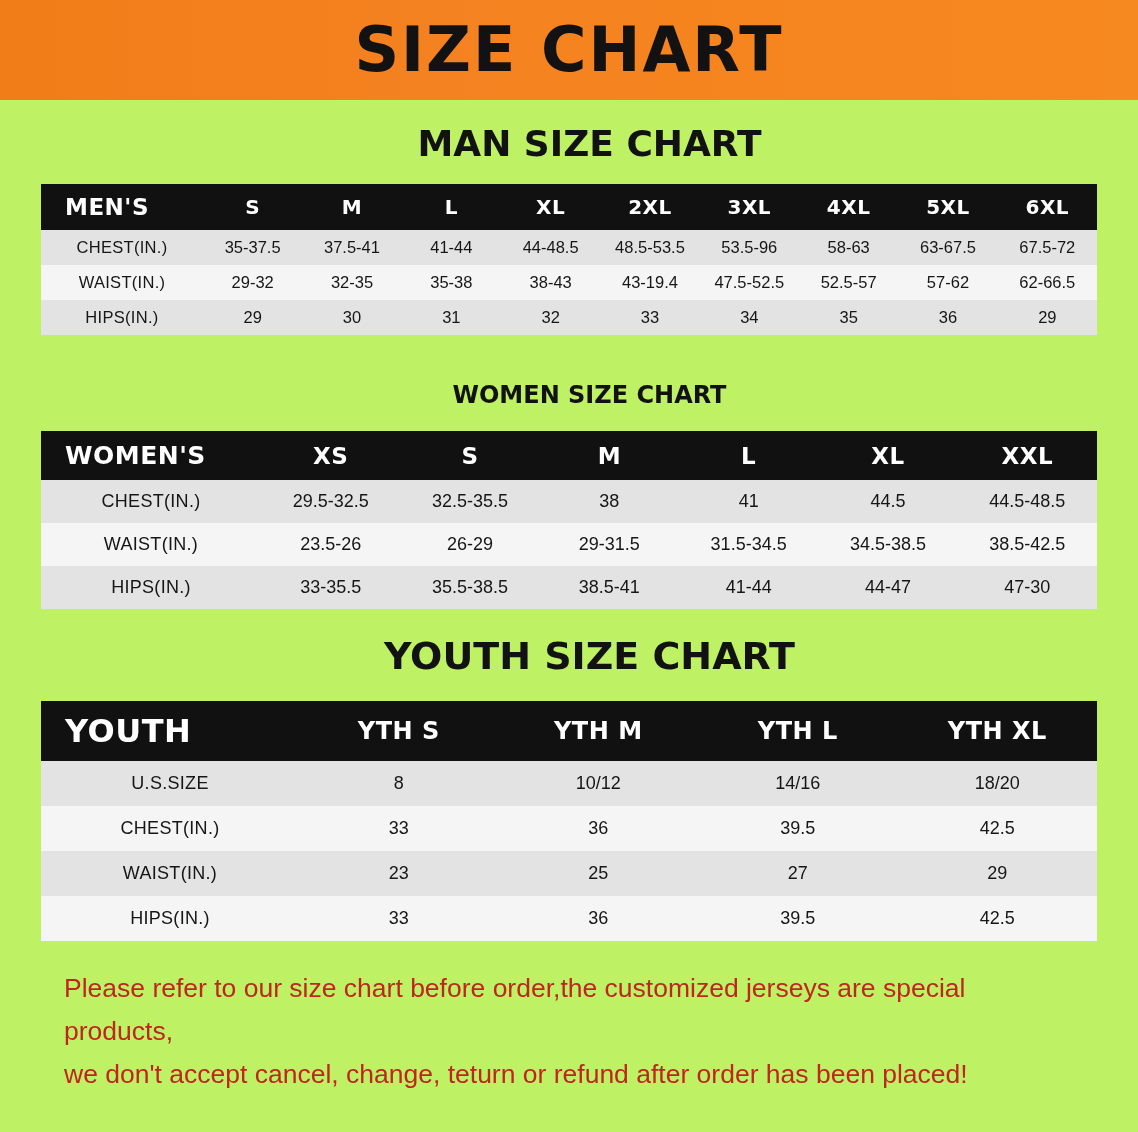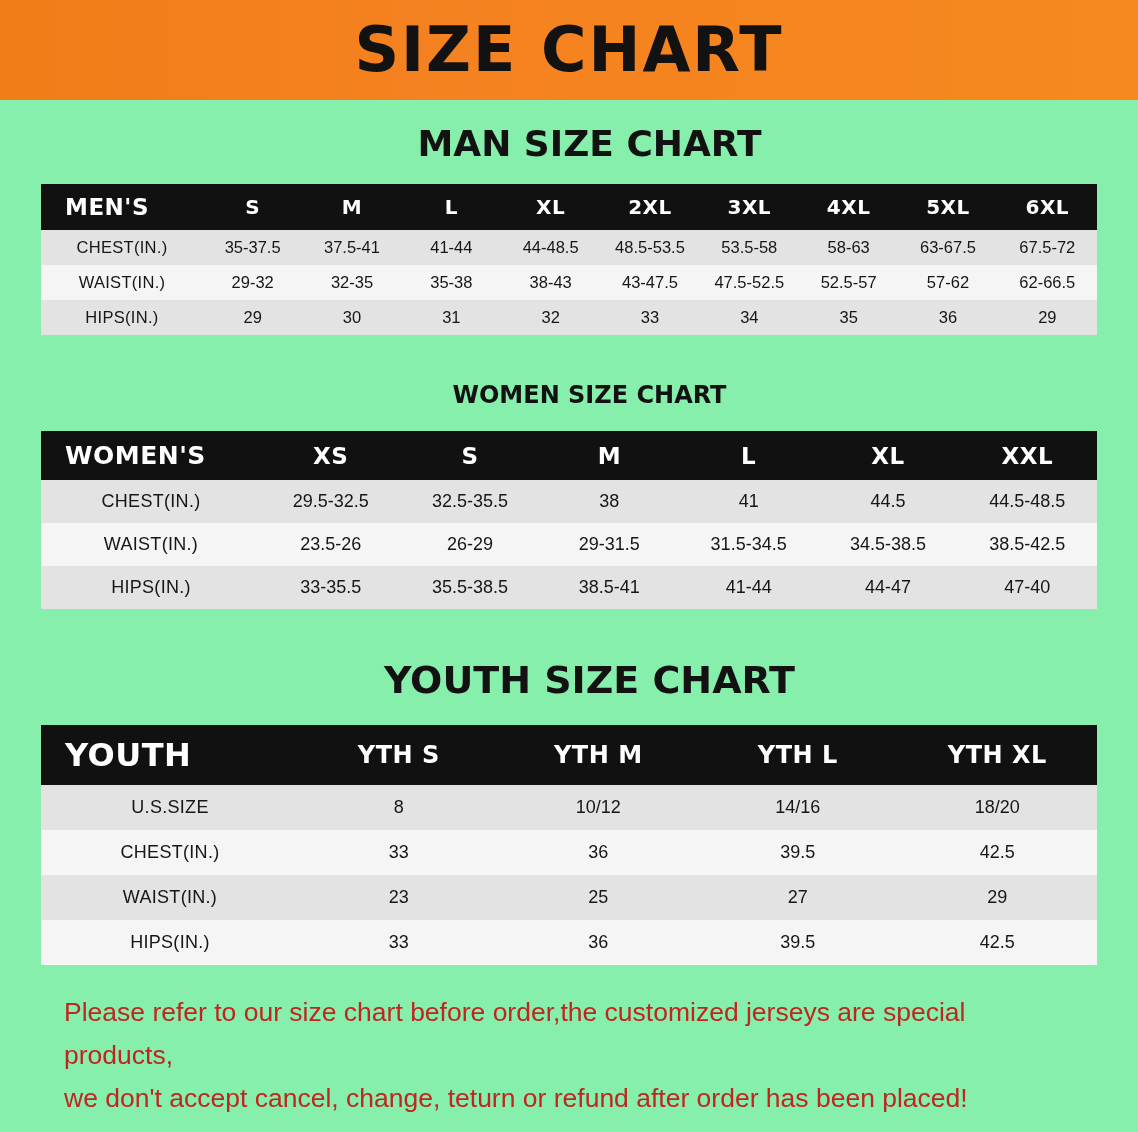--- a/index.html
+++ b/index.html
@@ -10,21 +10,21 @@
     width: 1138px;
     height: 1132px;
     background: #ffffff;
     font-family: "Liberation Sans", sans-serif;
     overflow: hidden;
   }
   .page {
     position: relative;
     width: 1138px;
     height: 1132px;
-    background: #86efac;
+    background: #bef264;
   }
 
   
   .banner {
     height: 100px;
     background: linear-gradient(90deg, #f07d18 0%, #f58220 40%, #f6891f 100%);
     display: flex;
     align-items: center;
     justify-content: center;
   }
@@ -41,21 +41,21 @@
   .section-title {
     text-align: center;
     font-family: "DejaVu Sans", sans-serif;
     font-weight: bold;
     color: #121212;
     line-height: 1;
     padding-left: 41px;
   }
   .section-title.man   { font-size: 36px; margin-top: 26px; }
   .section-title.women { font-size: 24px; margin-top: 48px; }
-  .section-title.youth { font-size: 38px; margin-top: 52px; }
+  .section-title.youth { font-size: 38px; margin-top: 28px; }
 
   
   .tbl-wrap {
     margin: 0 auto;
     width: 1056px;
   }
   table.size {
     border-collapse: collapse;
     width: 100%;
     table-layout: fixed;
@@ -163,32 +163,32 @@
         </tr>
       </thead>
       <tbody>
         <tr class="row-even">
           <td class="rowlabel-cell">CHEST(IN.)</td>
           <td class="cell">35-37.5</td>
           <td class="cell">37.5-41</td>
           <td class="cell">41-44</td>
           <td class="cell">44-48.5</td>
           <td class="cell">48.5-53.5</td>
-          <td class="cell">53.5-58</td>
+          <td class="cell">53.5-96</td>
           <td class="cell">58-63</td>
           <td class="cell">63-67.5</td>
           <td class="cell">67.5-72</td>
         </tr>
         <tr class="row-odd">
           <td class="rowlabel-cell">WAIST(IN.)</td>
           <td class="cell">29-32</td>
           <td class="cell">32-35</td>
           <td class="cell">35-38</td>
           <td class="cell">38-43</td>
-          <td class="cell">43-47.5</td>
+          <td class="cell">43-19.4</td>
           <td class="cell">47.5-52.5</td>
           <td class="cell">52.5-57</td>
           <td class="cell">57-62</td>
           <td class="cell">62-66.5</td>
         </tr>
         <tr class="row-even">
           <td class="rowlabel-cell">HIPS(IN.)</td>
           <td class="cell">29</td>
           <td class="cell">30</td>
           <td class="cell">31</td>
@@ -240,21 +240,21 @@
           <td class="cell">34.5-38.5</td>
           <td class="cell">38.5-42.5</td>
         </tr>
         <tr class="row-even">
           <td class="rowlabel-cell">HIPS(IN.)</td>
           <td class="cell">33-35.5</td>
           <td class="cell">35.5-38.5</td>
           <td class="cell">38.5-41</td>
           <td class="cell">41-44</td>
           <td class="cell">44-47</td>
-          <td class="cell">47-40</td>
+          <td class="cell">47-30</td>
         </tr>
       </tbody>
     </table>
   </div>
 
   <div class="section-title youth">YOUTH SIZE CHART</div>
   <div class="tbl-wrap youth-wrap">
     <table class="size" id="youth-table">
       <colgroup>
         <col style="width:258px">

